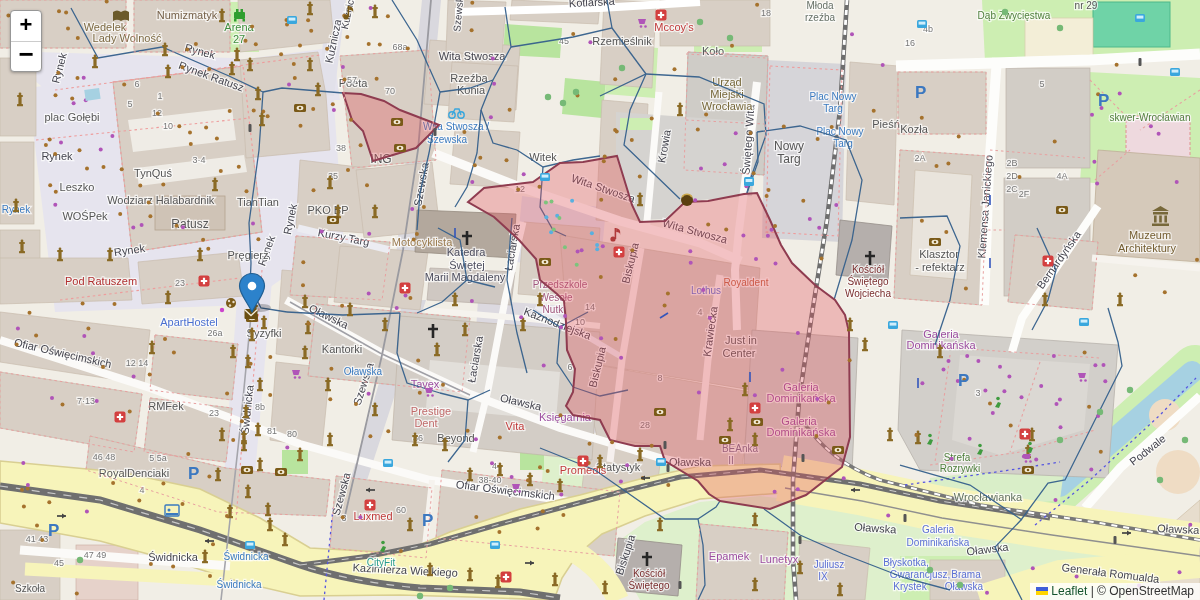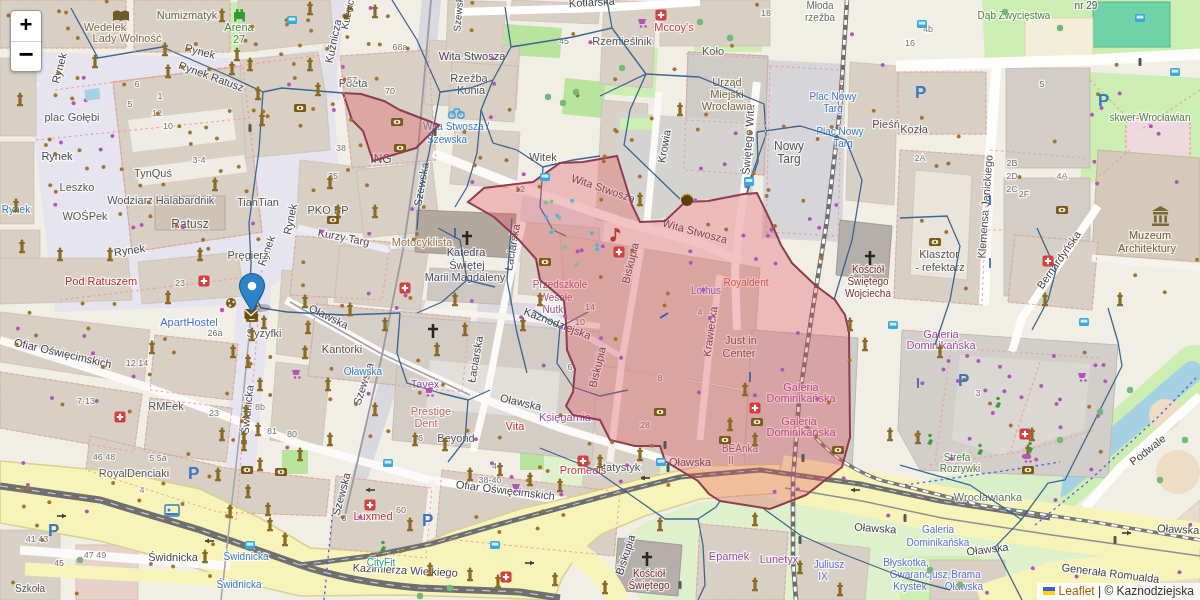--- a/index.html
+++ b/index.html
@@ -1276,15 +1276,15 @@
 <circle cx="252" cy="286" r="4.3" fill="#ffffff"></circle>
 </svg>
 
 <div style="position:absolute;left:10px;top:10px;width:30px;height:60px;background:#fff;border:1px solid #979797;border-radius:4px;box-shadow:0 1px 3px rgba(0,0,0,.3);z-index:50">
 <div style="width:30px;height:30px;text-align:center;font:bold 22px/28px 'Liberation Sans',sans-serif;color:#000;border-bottom:1px solid #ccc">+</div>
 <div style="width:30px;height:30px;text-align:center;font:bold 26px/24px 'Liberation Sans',sans-serif;color:#000">−</div>
 </div>
 
 <div style="position:absolute;right:0;bottom:0;height:17px;background:rgba(255,255,255,.8);padding:0 6px;font:12px/17px 'Liberation Sans',sans-serif;color:#333;z-index:50">
 <span style="display:inline-block;width:12px;height:8px;position:relative;top:0px"><span style="position:absolute;left:0;top:0;width:12px;height:4px;background:#3f5ed8"></span><span style="position:absolute;left:0;top:4px;width:12px;height:4px;background:#ffd500"></span></span>
-<span style="color:#a16207"> Leaflet</span> <span style="color:#333">| © Kaznodziejska</span>
+<span style="color:#14532d"> Leaflet</span> <span style="color:#333">| © OpenStreetMap</span>
 </div>
 </div>
 
 </body></html>

